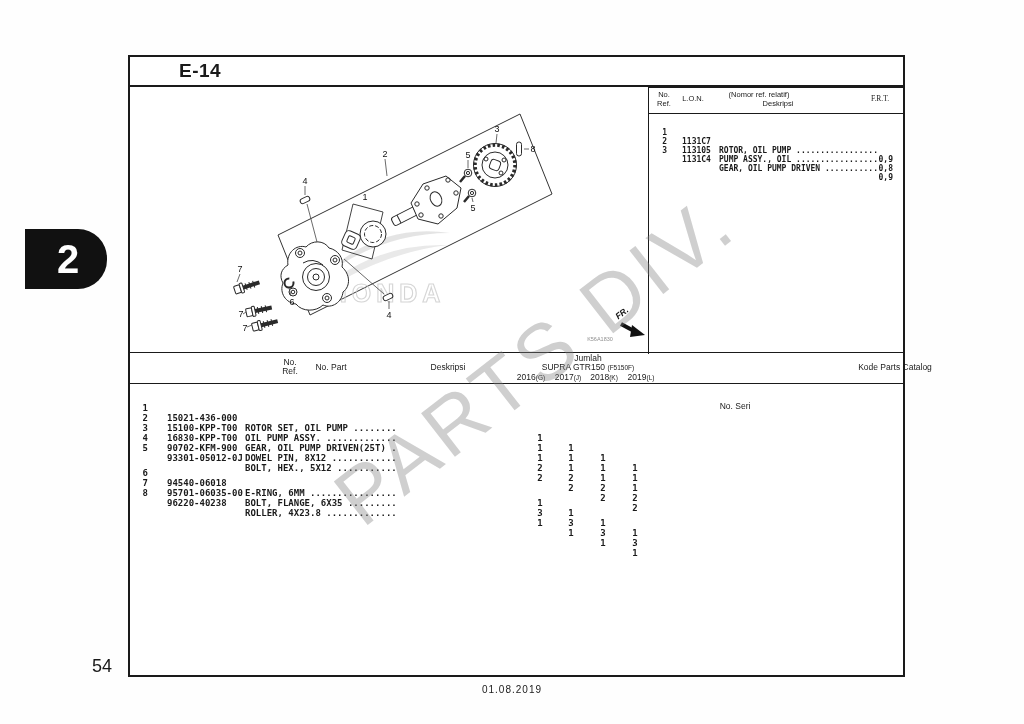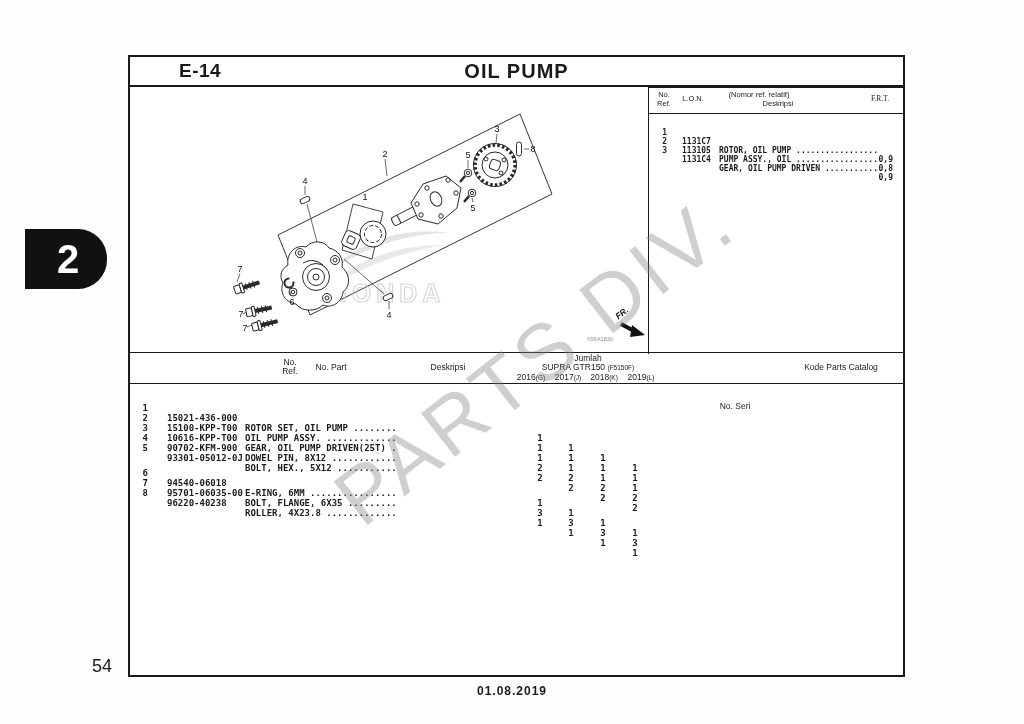--- a/index.html
+++ b/index.html
@@ -36,21 +36,21 @@
   .pt-desc{position:absolute;left:115px;}
   .pt-q{position:absolute;width:20px;text-align:center;}
   .q0{left:400px}.q1{left:431px}.q2{left:463px}.q3{left:495px}
   
   .side-tab{position:absolute;left:25px;top:229px;width:82px;height:60px;background:#111;
             border-radius:0 29px 29px 0;color:#fff;display:flex;align-items:center;
             justify-content:center;font-size:40px;font-weight:bold;padding-left:4px;box-sizing:border-box;}
   
   .page-num{position:absolute;left:92px;top:656px;font-size:18px;}
   .footer-date{position:absolute;left:452px;top:684px;width:120px;text-align:center;
-               font-size:12px;font-weight:bold;letter-spacing:1px;}
+               font-size:10px;font-weight:normal;letter-spacing:1px;}
   
   .wm{position:absolute;left:205px;top:140px;width:660px;height:440px;display:flex;
       align-items:center;justify-content:center;transform:rotate(-38deg);
       font-size:80px;letter-spacing:5px;color:rgba(128,128,128,0.38);white-space:nowrap;
       z-index:6;pointer-events:none;}
   svg{position:absolute;overflow:visible;}
   svg text{font-family:"Liberation Sans",sans-serif;}
   .callout{font-size:9px;fill:#111;}
 </style>
 </head>
@@ -58,21 +58,20 @@
 
 <div class="page">
 
   <div class="side-tab">2</div>
 
   <div class="page-num">54</div>
   <div class="footer-date">01.08.2019</div>
 
   <div class="main-box">
     <div class="sec-code">E-14</div>
-    <div class="page-title">OIL PUMP</div>
     <div class="hdr-rule"></div>
 
     <div class="ref-table">
       <div class="rt-h" style="left:2px;top:3px;width:26px;">
         <span>No.</span><br>
         <span>Ref.</span>
       </div>
       <div class="rt-h" style="left:28px;top:7px;width:32px;">L.O.N.</div>
       <div class="rt-h" style="left:55px;top:3px;width:110px;">(Nomor ref. relatif)</div>
       <div class="rt-h" style="left:74px;top:12px;width:110px;">Deskripsi</div>
@@ -275,21 +274,21 @@
       <div class="pt-h" style="left:418px;top:20px;width:40px;">
         <span>2017</span><span class="small-code">(J)</span>
       </div>
       <div class="pt-h" style="left:454px;top:20px;width:40px;">
         <span>2018</span><span class="small-code">(K)</span>
       </div>
       <div class="pt-h" style="left:491px;top:20px;width:40px;">
         <span>2019</span><span class="small-code">(L)</span>
       </div>
       <div class="pt-h" style="left:565px;top:10px;width:80px;margin-top:39px;">No. Seri</div>
-      <div class="pt-h" style="left:631px;top:10px;width:160px;">Kode Parts Catalog</div>
+      <div class="pt-h" style="left:685px;top:10px;width:160px;">Kode Parts Catalog</div>
     </div>
 
     <div class="pt-row" style="top:336px;">
       <span class="pt-ref">1</span>
       <span class="pt-part">15021-436-000</span>
       <span class="pt-desc">ROTOR SET, OIL PUMP ........</span>
       <span class="pt-q q0">1</span>
       <span class="pt-q q1">1</span>
       <span class="pt-q q2">1</span>
       <span class="pt-q q3">1</span>
@@ -298,21 +297,21 @@
       <span class="pt-ref">2</span>
       <span class="pt-part">15100-KPP-T00</span>
       <span class="pt-desc">OIL PUMP ASSY. .............</span>
       <span class="pt-q q0">1</span>
       <span class="pt-q q1">1</span>
       <span class="pt-q q2">1</span>
       <span class="pt-q q3">1</span>
     </div>
     <div class="pt-row" style="top:356px;">
       <span class="pt-ref">3</span>
-      <span class="pt-part">10616-KPP-T00</span>
+      <span class="pt-part">16830-KPP-T00</span>
       <span class="pt-desc">GEAR, OIL PUMP DRIVEN(25T) .</span>
       <span class="pt-q q0">1</span>
       <span class="pt-q q1">1</span>
       <span class="pt-q q2">1</span>
       <span class="pt-q q3">1</span>
     </div>
     <div class="pt-row" style="top:366px;">
       <span class="pt-ref">4</span>
       <span class="pt-part">90702-KFM-900</span>
       <span class="pt-desc">DOWEL PIN, 8X12 ............</span>

